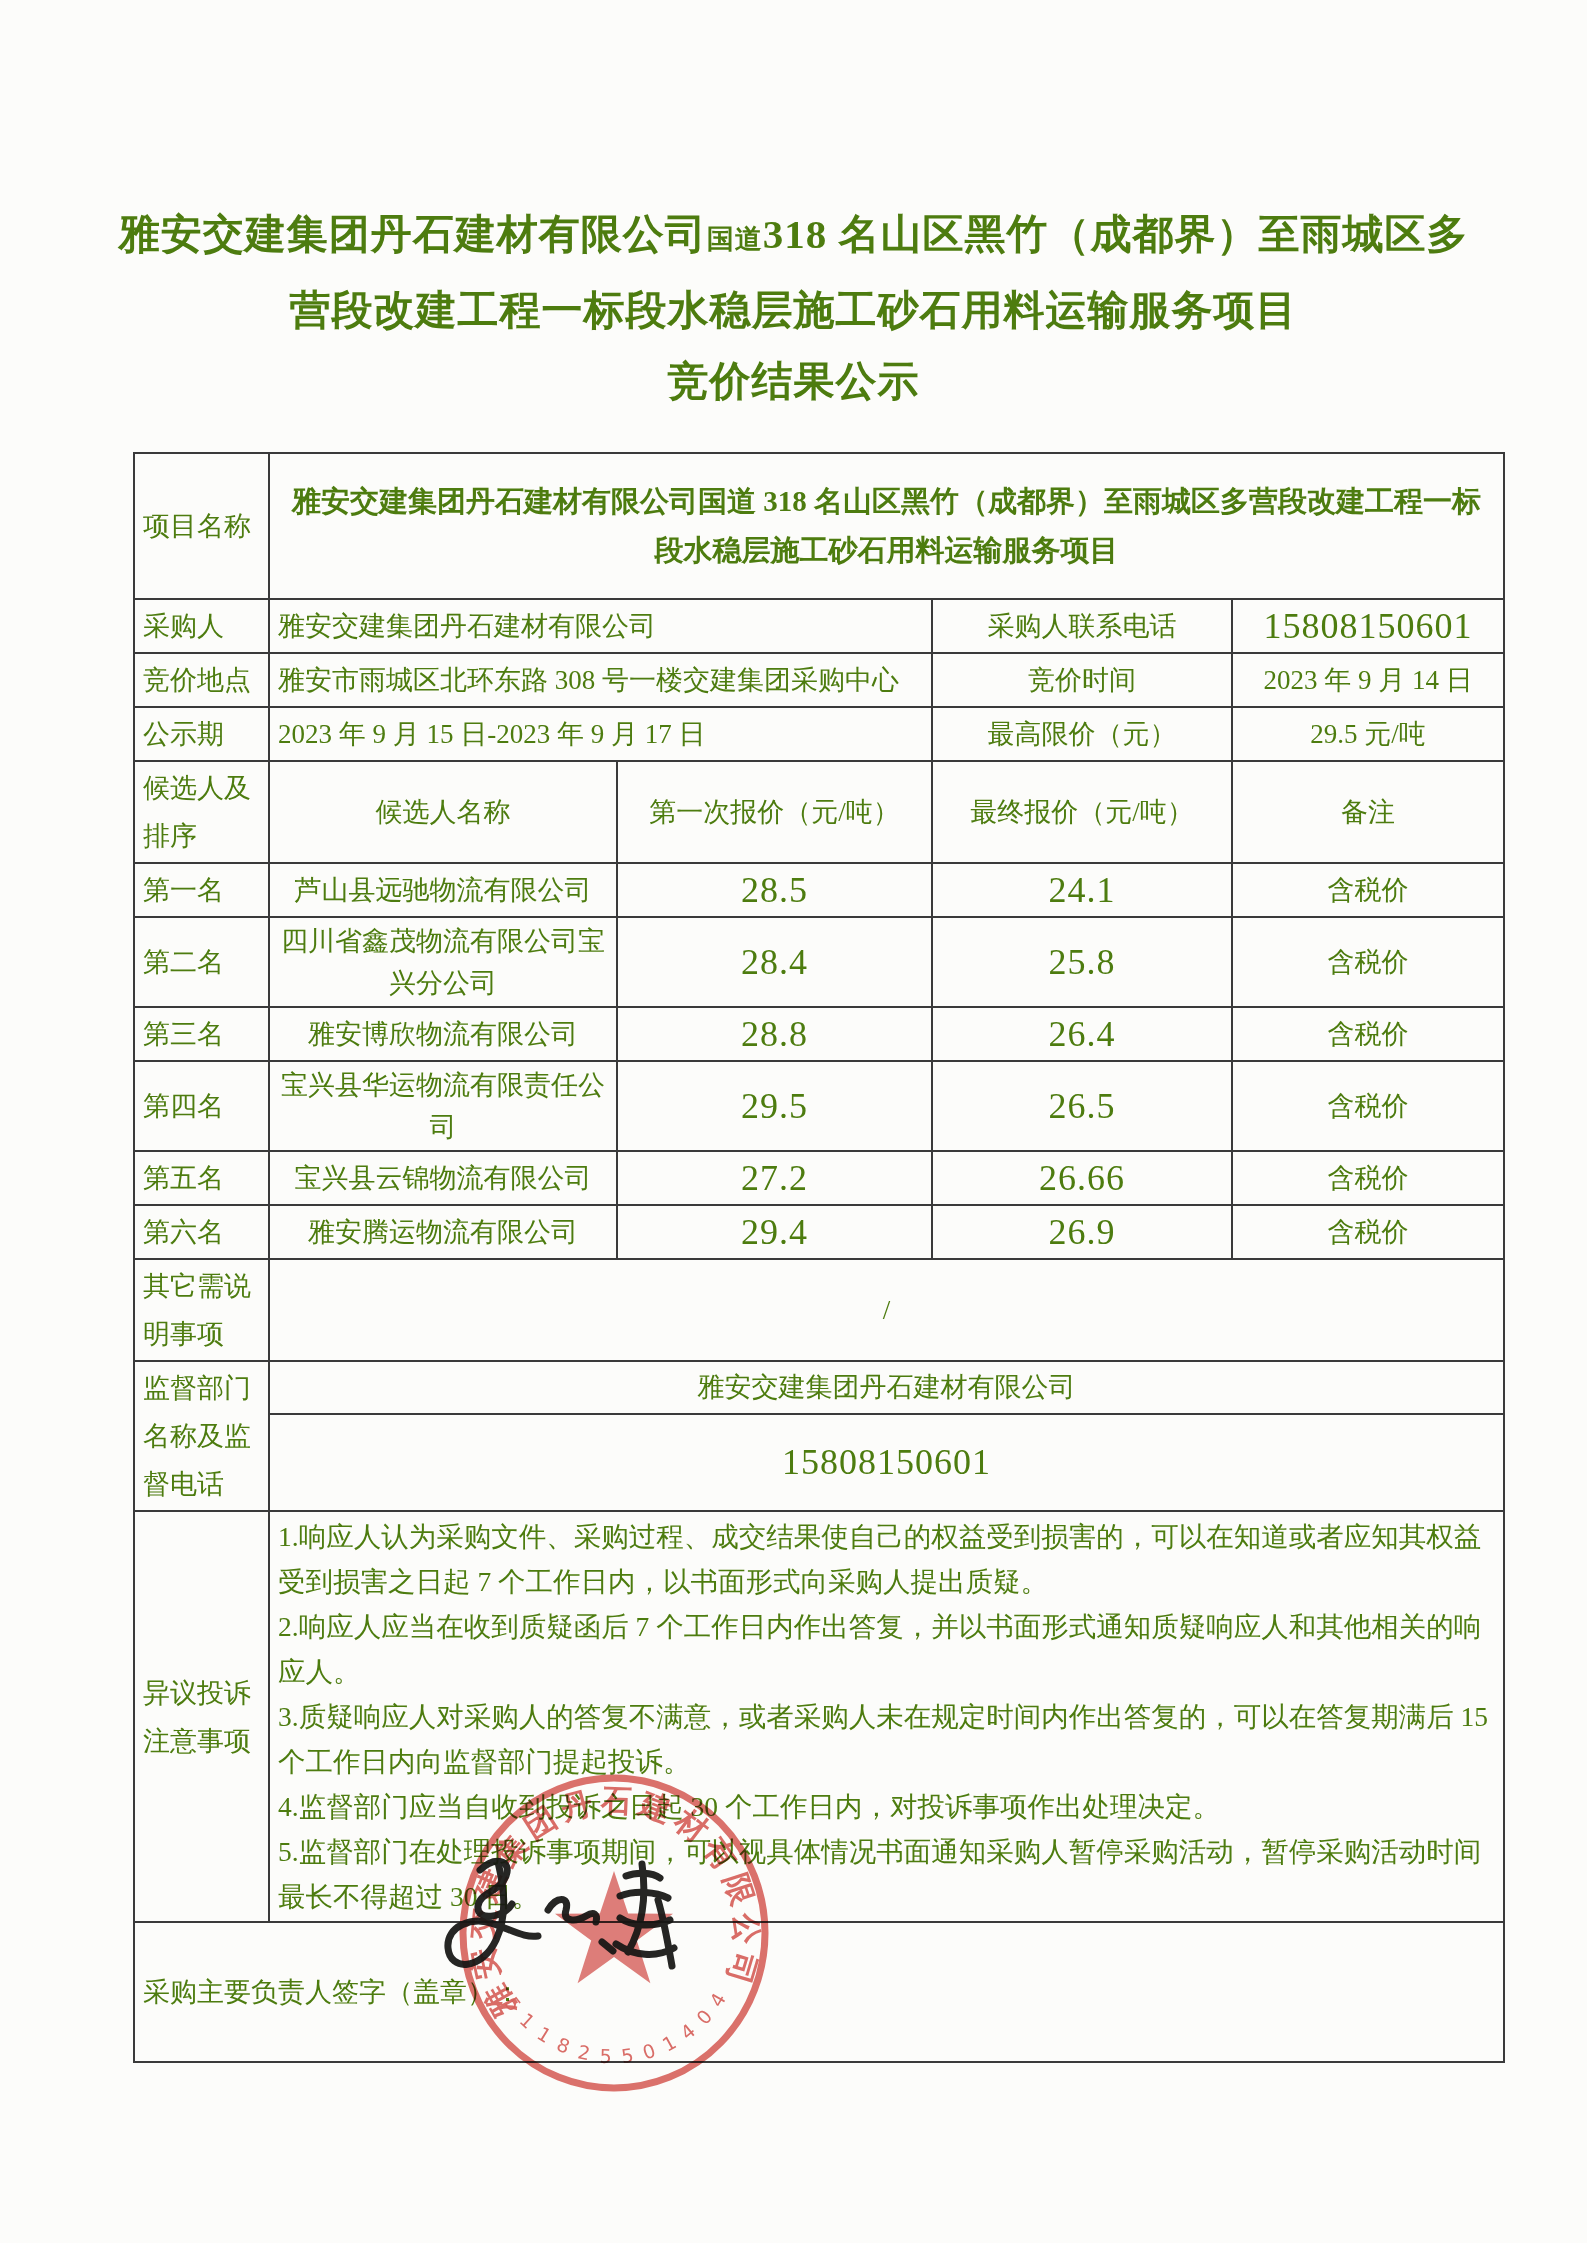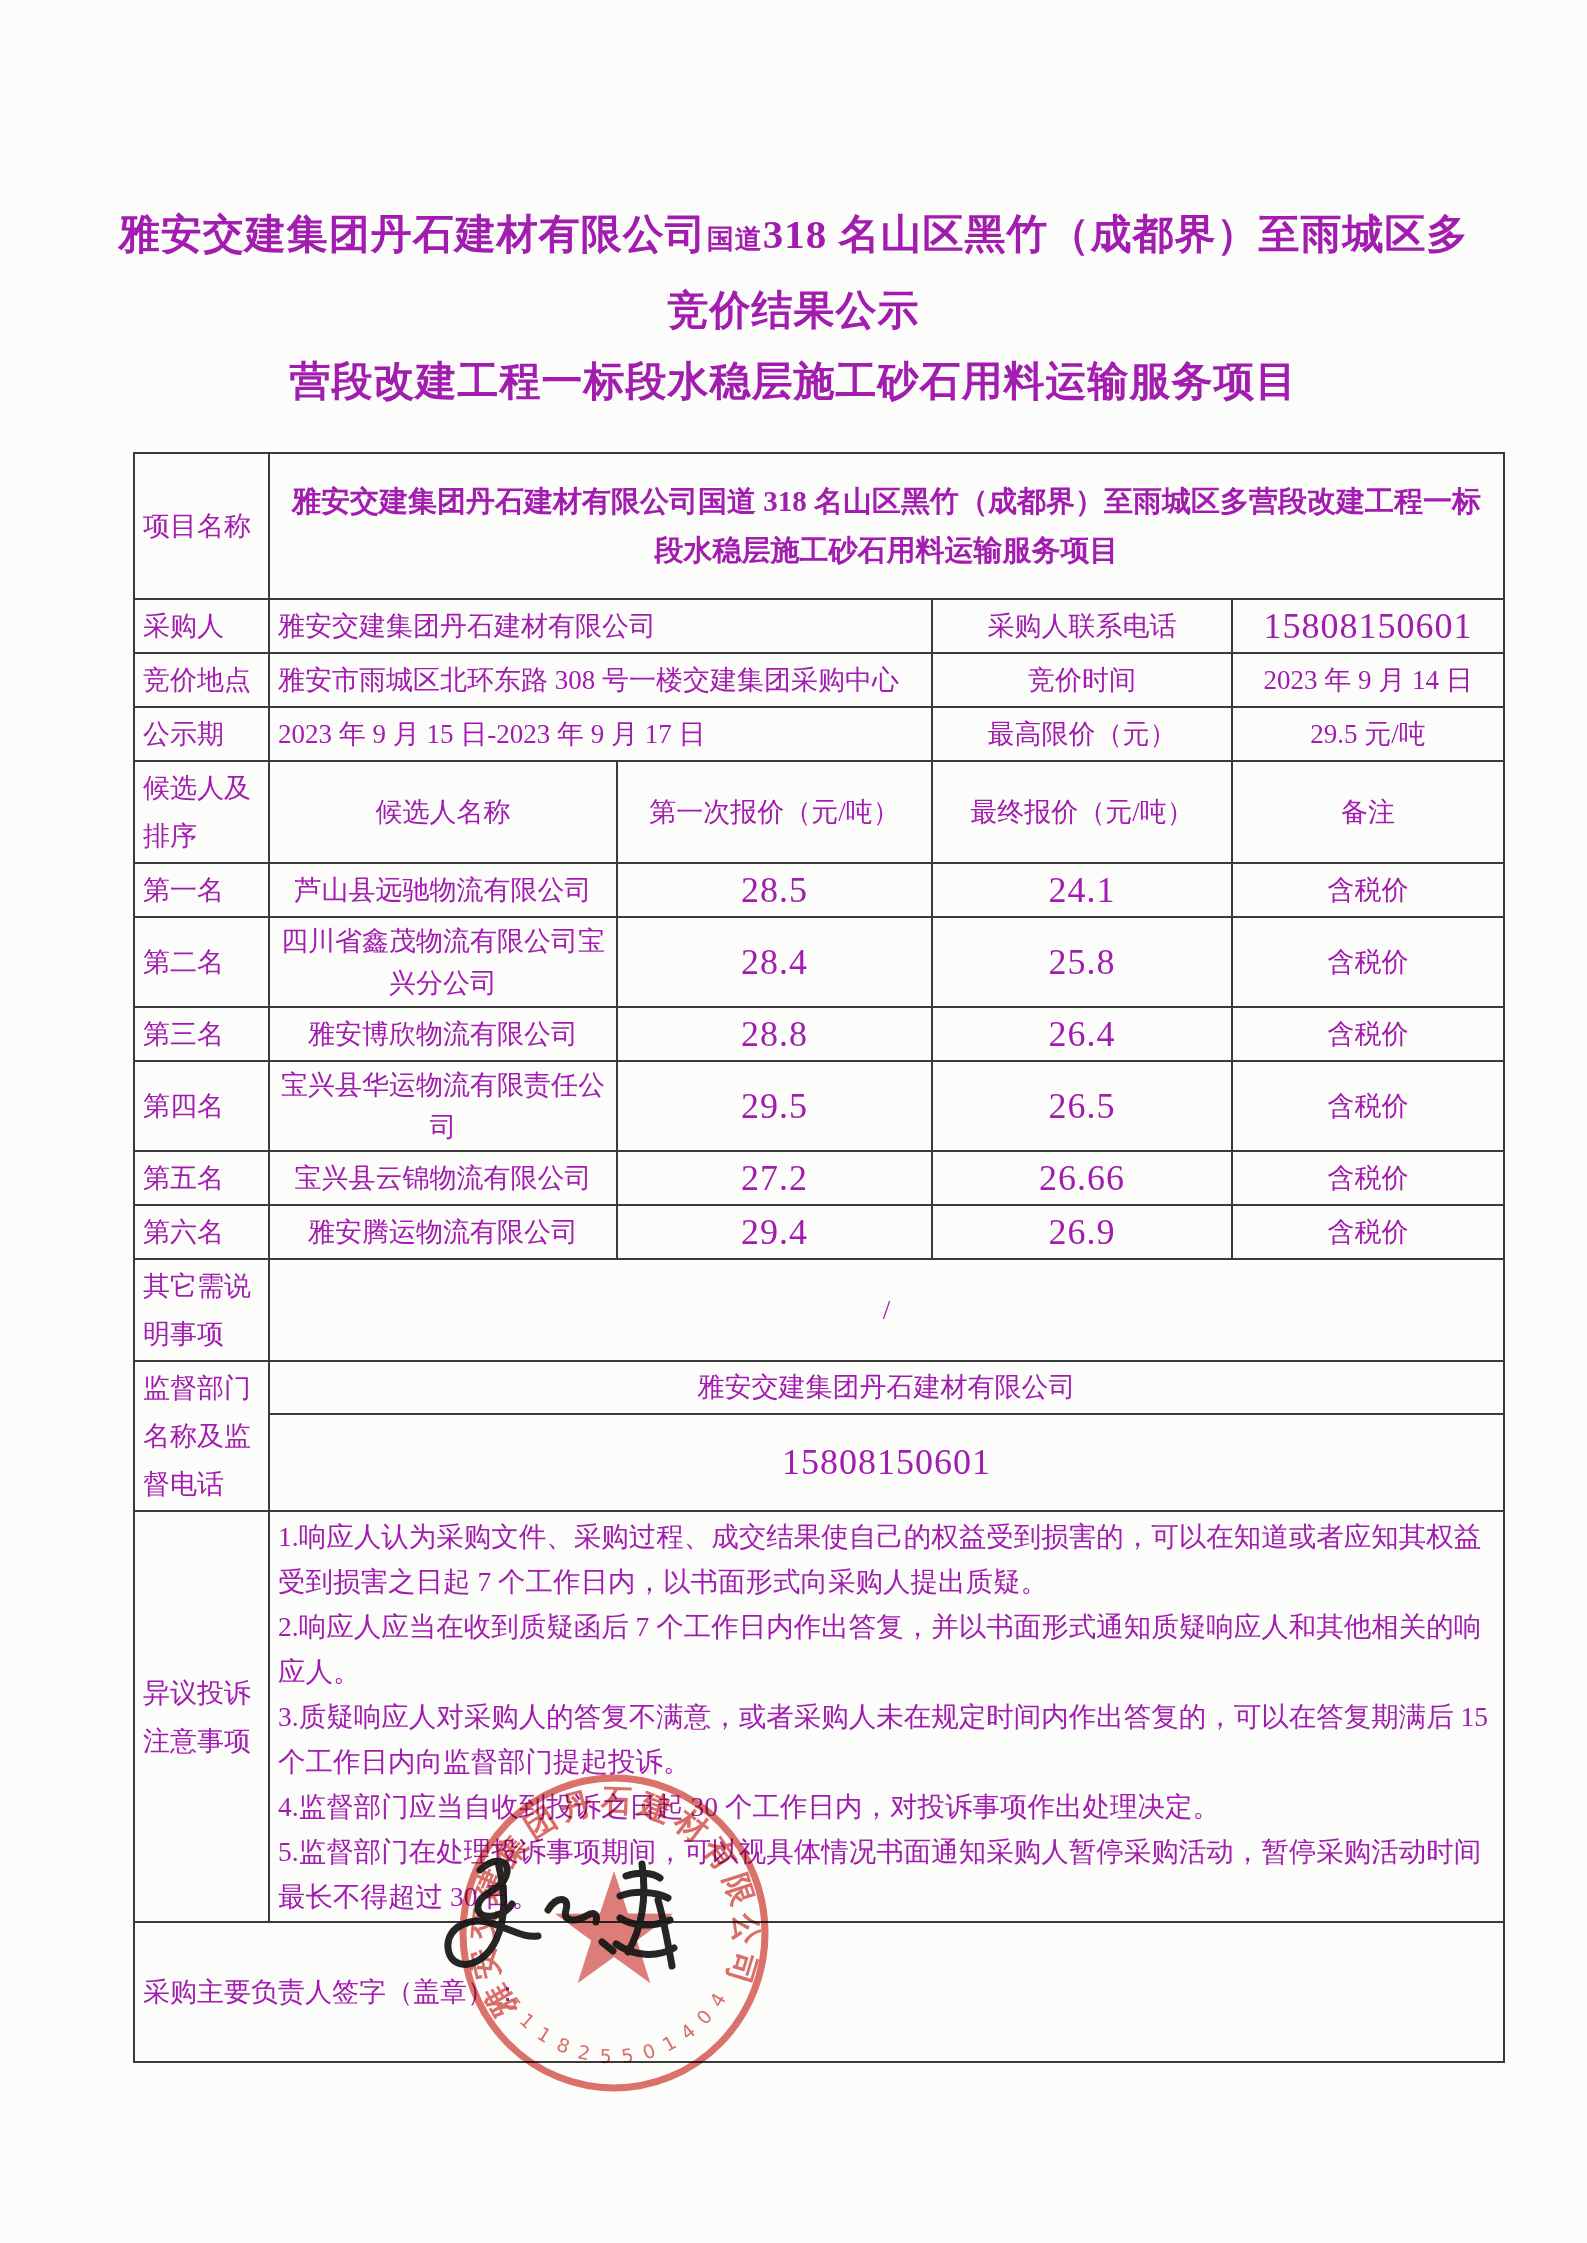--- a/index.html
+++ b/index.html
@@ -4,21 +4,21 @@
 <style>
   html,body{margin:0;padding:0;}
   body{background:#e8e8e8;}
   .page{
     position:relative;
     width:1587px;height:2243px;
     margin:0 auto;
     background:#fcfcfa;
     overflow:hidden;
     font-family:"Liberation Serif","DejaVu Serif",serif;
-    color:#a21caf;
+    color:#4d7c0f;
   }
   
   .title-block{position:absolute;left:0;top:199px;width:100%;text-align:center;font-weight:bold;}
   .title-line{line-height:71px;font-size:41px;letter-spacing:1px;white-space:nowrap;}
   .title-small{font-size:27px;font-weight:bold;}
   
   table.doc{
     position:absolute;left:133px;top:452px;width:1370px;
     border-collapse:collapse;table-layout:fixed;
     font-size:27px;
@@ -47,22 +47,22 @@
     position:absolute;left:420px;top:1848px;width:262px;height:152px;
   }
 </style>
 </head>
 <body>
 
 <div class="page">
 
   <div class="title-block">
     <div class="title-line"><span>雅安交建集团丹石建材有限公司</span><span class="title-small">国道</span><span>318 名山区黑竹（成都界）至雨城区多</span></div>
+    <div class="title-line">营段改建工程一标段水稳层施工砂石用料运输服务项目</div>
     <div class="title-line">竞价结果公示</div>
-    <div class="title-line">营段改建工程一标段水稳层施工砂石用料运输服务项目</div>
   </div>
 
   <table class="doc">
     <colgroup>
       <col style="width:135px">
         <col style="width:348px">
         <col style="width:315px">
         <col style="width:300px">
         <col style="width:272px">
     </colgroup>

